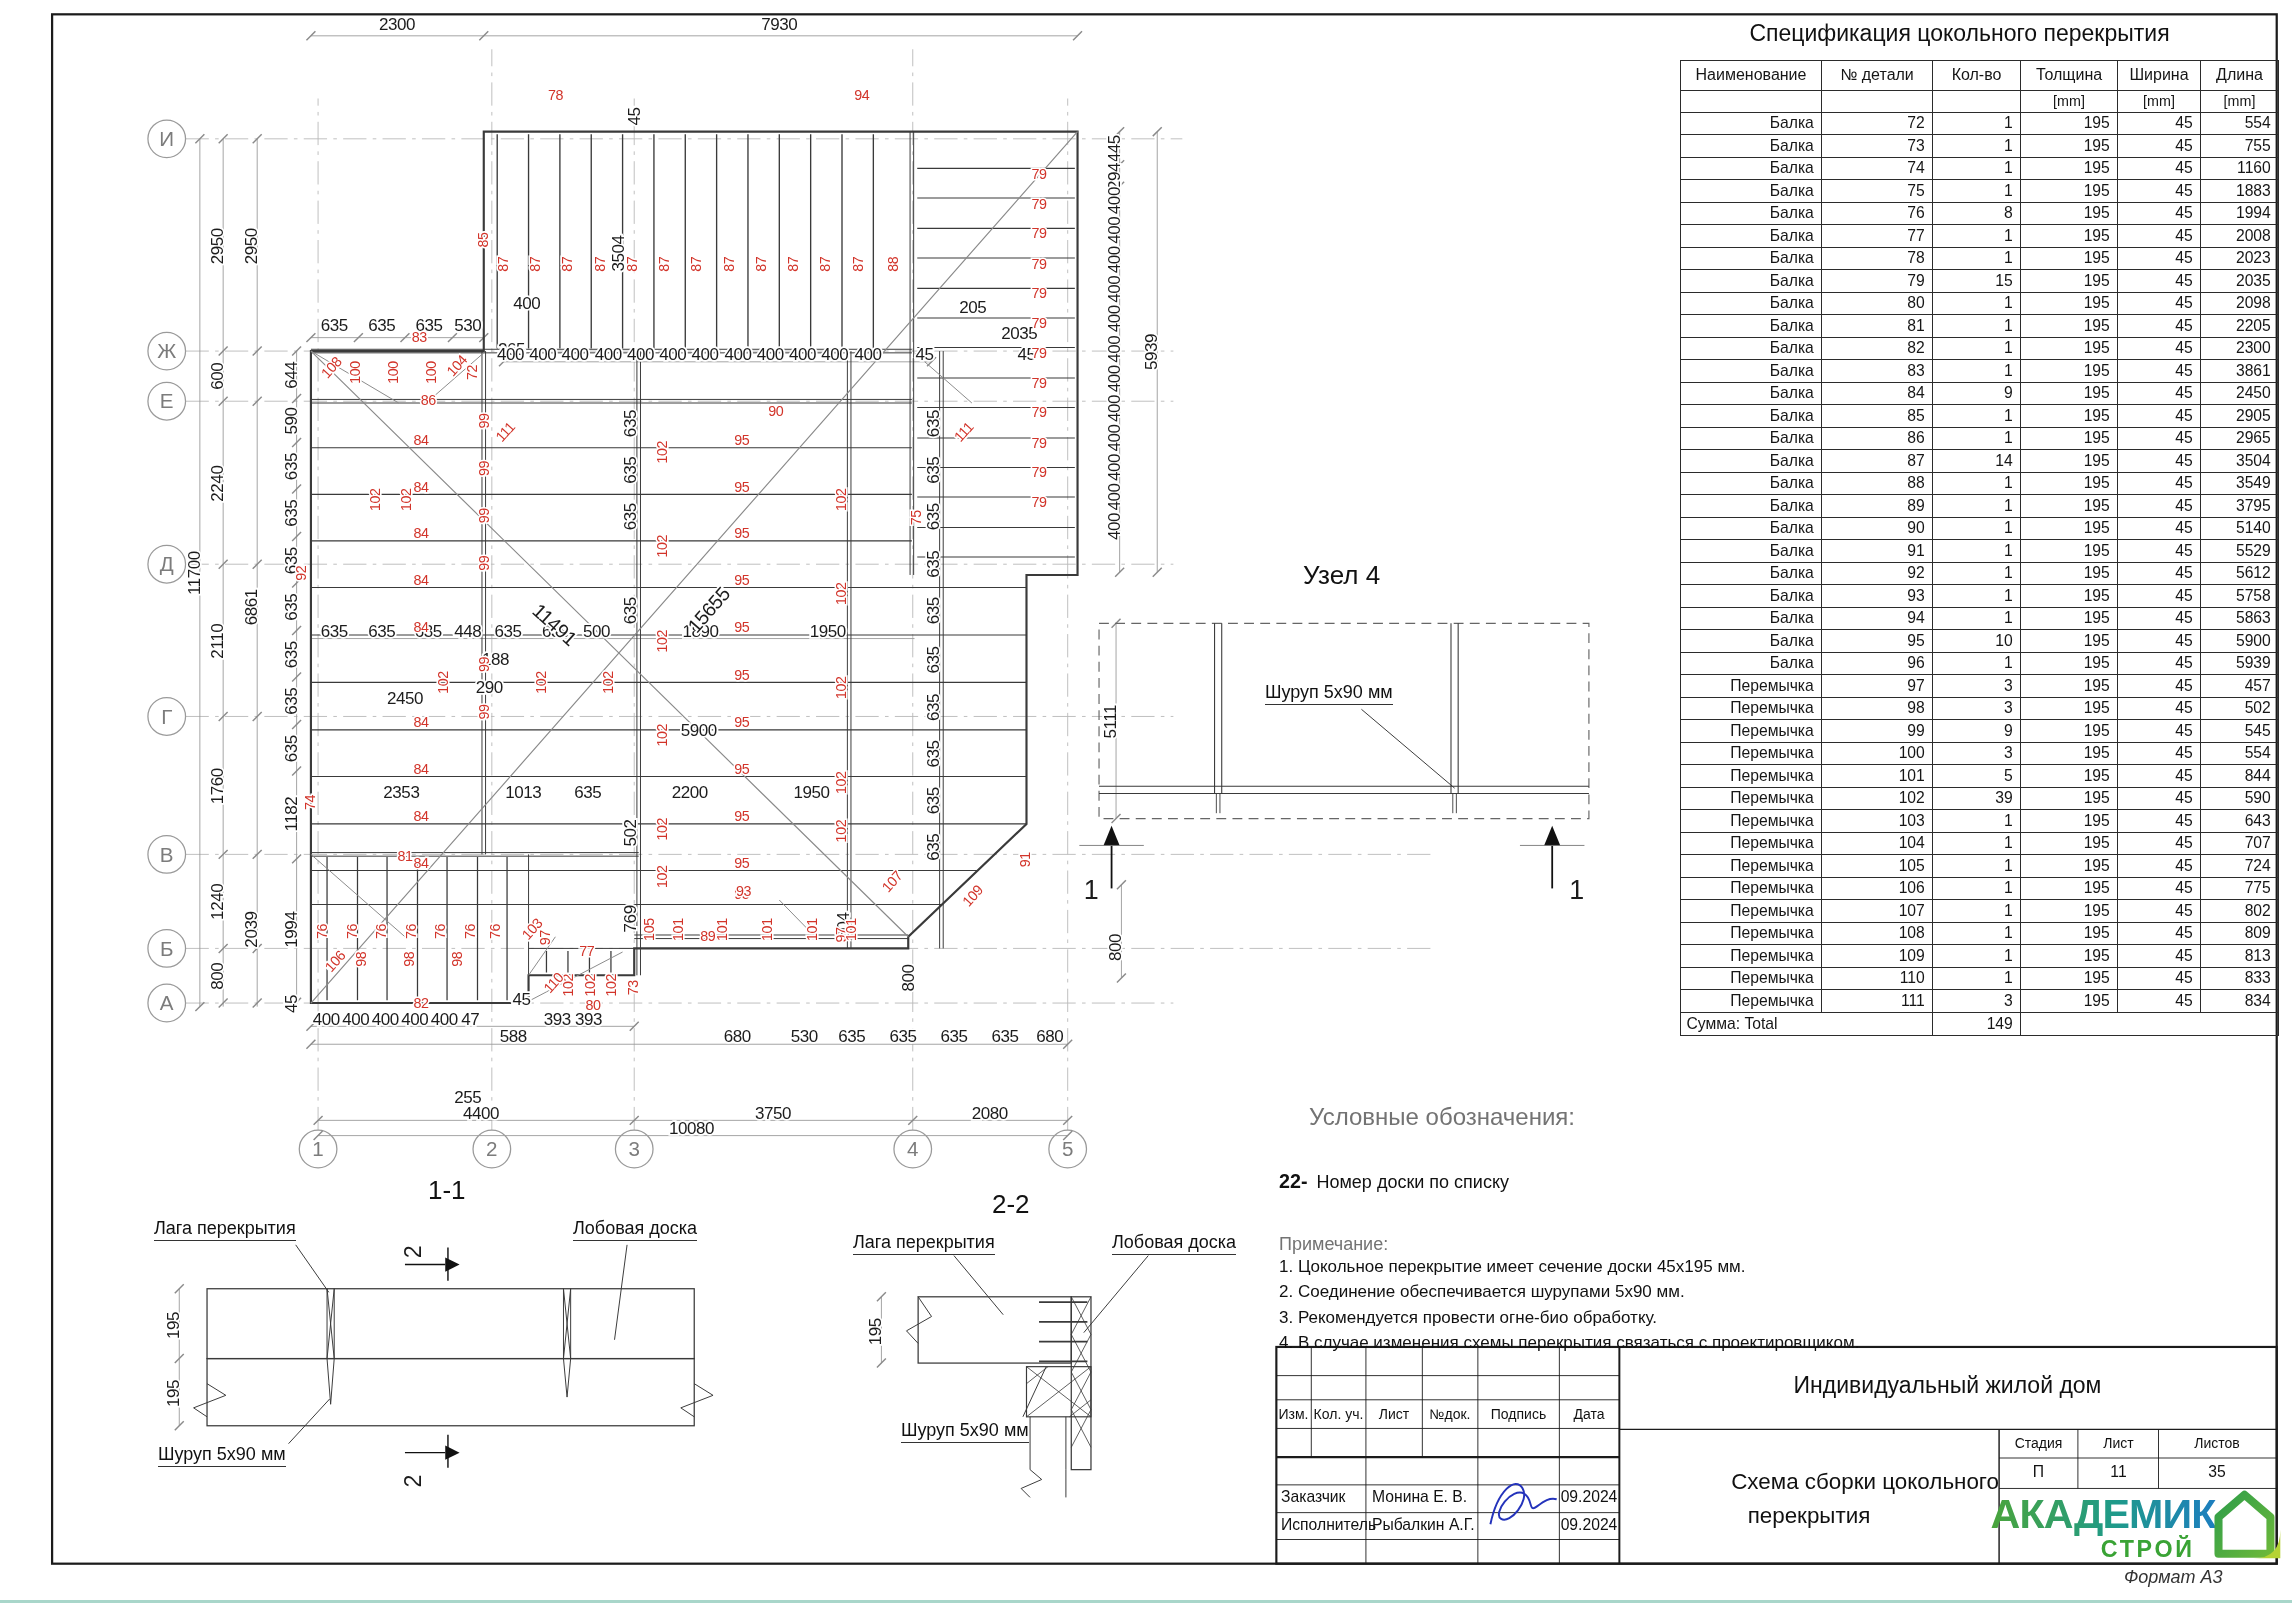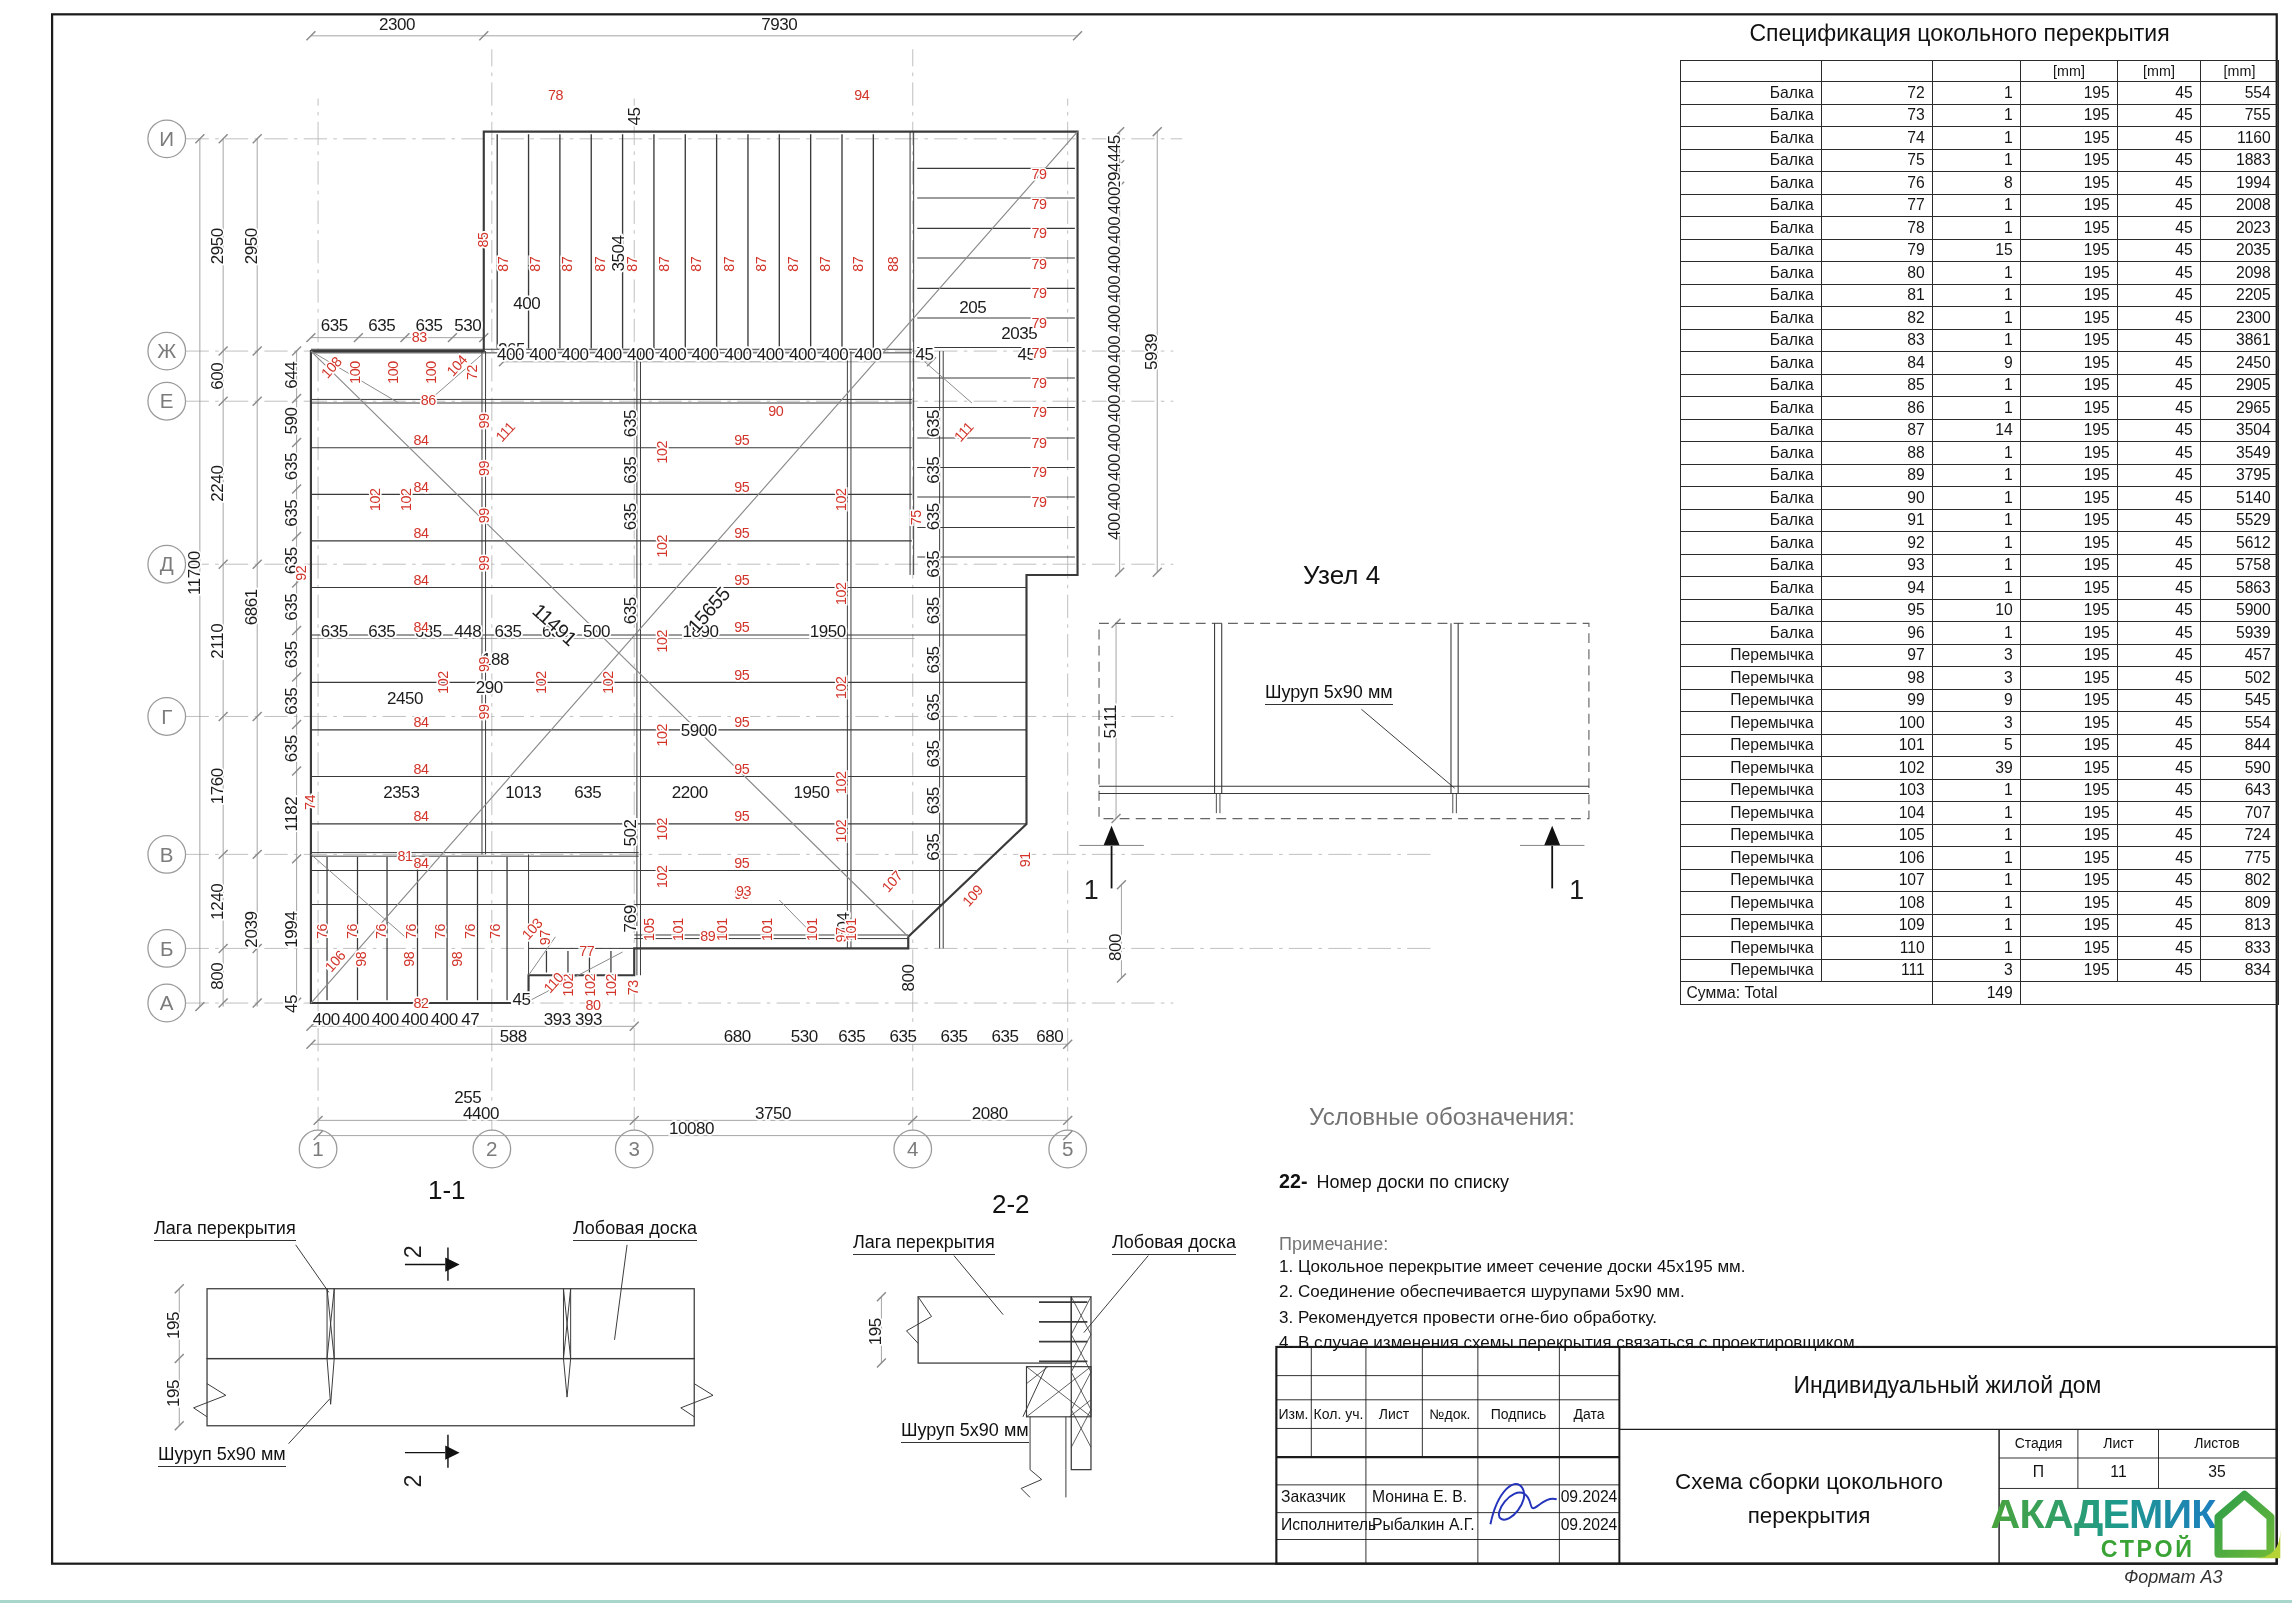--- a/index.html
+++ b/index.html
@@ -546,20 +546,28 @@
     <table class="spec">
       <colgroup>
           <col style="width:141px">
           <col style="width:111px">
           <col style="width:88px">
           <col style="width:97px">
           <col style="width:83px">
           <col style="width:78px">
         </colgroup>
       <thead id="spec-head">
+          <tr>
+            <th>Наименование</th>
+            <th>№ детали</th>
+            <th>Кол-во</th>
+            <th>Толщина</th>
+            <th>Ширина</th>
+            <th>Длина</th>
+          </tr>
           <tr class="units">
             <td></td>
             <td></td>
             <td></td>
             <td>[mm]</td>
             <td>[mm]</td>
             <td>[mm]</td>
           </tr>
         </thead>
       <tbody id="spec-body">
@@ -886,21 +894,21 @@
           <tr class="total">
             <td colspan="2" style="text-align: left; padding-left: 5.4px;">Сумма: Total</td>
             <td>149</td>
             <td colspan="3"></td>
           </tr>
         </tbody>
     </table>
   </div>
 
   <div class="abs tb tb-big" style="left:1619px;top:1372px;width:657px;text-align:center">Индивидуальный жилой дом</div>
-  <div class="abs tb" style="left:1619px;top:1469px;width:380px;text-align:center;font-size:22.4px">Схема сборки цокольного</div>
+  <div class="abs tb" style="left:1619px;top:1469px;width:380px;text-align:right;font-size:22.4px">Схема сборки цокольного</div>
   <div class="abs tb" style="left:1619px;top:1503px;width:380px;text-align:center;font-size:22.4px">перекрытия</div>
   <div id="tb-texts">
       <div class="abs tb tb-small" style="left: 1276px; top: 1406px; width: 35px; text-align: center;">Изм.</div>
       <div class="abs tb tb-small" style="left: 1311px; top: 1406px; width: 55px; text-align: center;">Кол. уч.</div>
       <div class="abs tb tb-small" style="left: 1366px; top: 1406px; width: 56px; text-align: center;">Лист</div>
       <div class="abs tb tb-small" style="left: 1422px; top: 1406px; width: 56px; text-align: center;">№док.</div>
       <div class="abs tb tb-small" style="left: 1478px; top: 1406px; width: 81px; text-align: center;">Подпись</div>
       <div class="abs tb tb-small" style="left: 1559px; top: 1406px; width: 60px; text-align: center;">Дата</div>
       <div class="abs tb tb-med" style="left: 1281px; top: 1488px; width: 107px; text-align: left;">Заказчик</div>
       <div class="abs tb tb-med" style="left: 1372px; top: 1488px; width: 134px; text-align: left;">Монина Е. В.</div>

